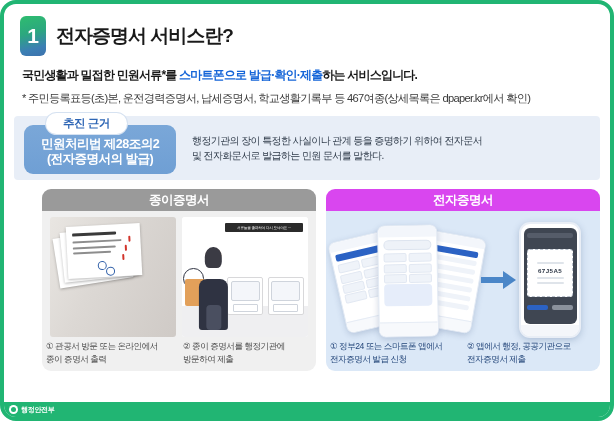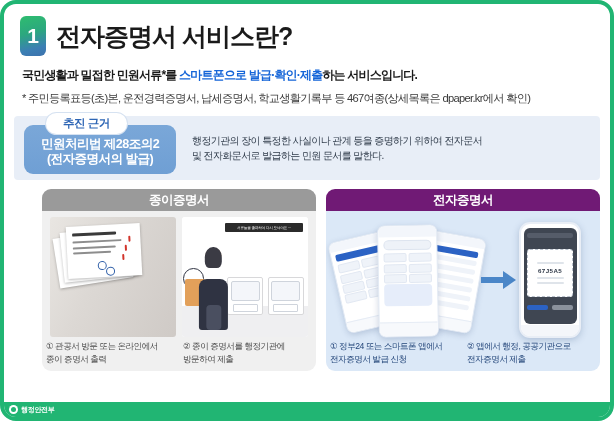--- a/index.html
+++ b/index.html
@@ -22,21 +22,21 @@
     padding:12px 0 0 16px;
   }
   .num-badge{
     width:26px;height:40px;border-radius:6px;
     background:linear-gradient(165deg,#2ebd6f 0%,#2ca77f 42%,#3b7fb4 78%,#3d72ad 100%);
     color:#ffffff;font-size:21px;font-weight:bold;
     display:flex;align-items:center;justify-content:center;
     flex:0 0 auto;
   }
   .title{
-    font-size:25px;font-weight:bold;color:#1a1a1a;letter-spacing:-1px;
+    font-size:19px;font-weight:bold;color:#1a1a1a;letter-spacing:-1px;
     white-space:nowrap;
   }
 
   
   .subtitle{
     margin:11px 0 0 18px;
     font-size:12px;font-weight:bold;color:#1a1a1a;letter-spacing:-0.8px;
     white-space:nowrap;
   }
   .subtitle .hl{color:#1565d8;}
@@ -91,21 +91,21 @@
     margin:9px 10px 0 10px;
     height:182px;
     padding-left:28px;
   }
   .panel{flex:1 1 0;display:flex;flex-direction:column;border-radius:9px;overflow:hidden;}
   .panel-head{
     height:22px;display:flex;align-items:center;justify-content:center;
     color:#ffffff;font-size:12.5px;font-weight:bold;letter-spacing:-0.5px;
   }
   .panel-paper .panel-head{background:#9a9a9a;}
-  .panel-digital .panel-head{background:#701a75;}
+  .panel-digital .panel-head{background:#d946ef;}
   .panel-body{flex:1 1 auto;position:relative;}
   .panel-paper .panel-body{background:#f0f0f0;}
   .panel-digital .panel-body{background:#dbe8f7;}
 
   .cap-row{
     position:absolute;left:0;right:0;bottom:6px;
     display:flex;
   }
   .cap{
     flex:1 1 0;text-align:left;

